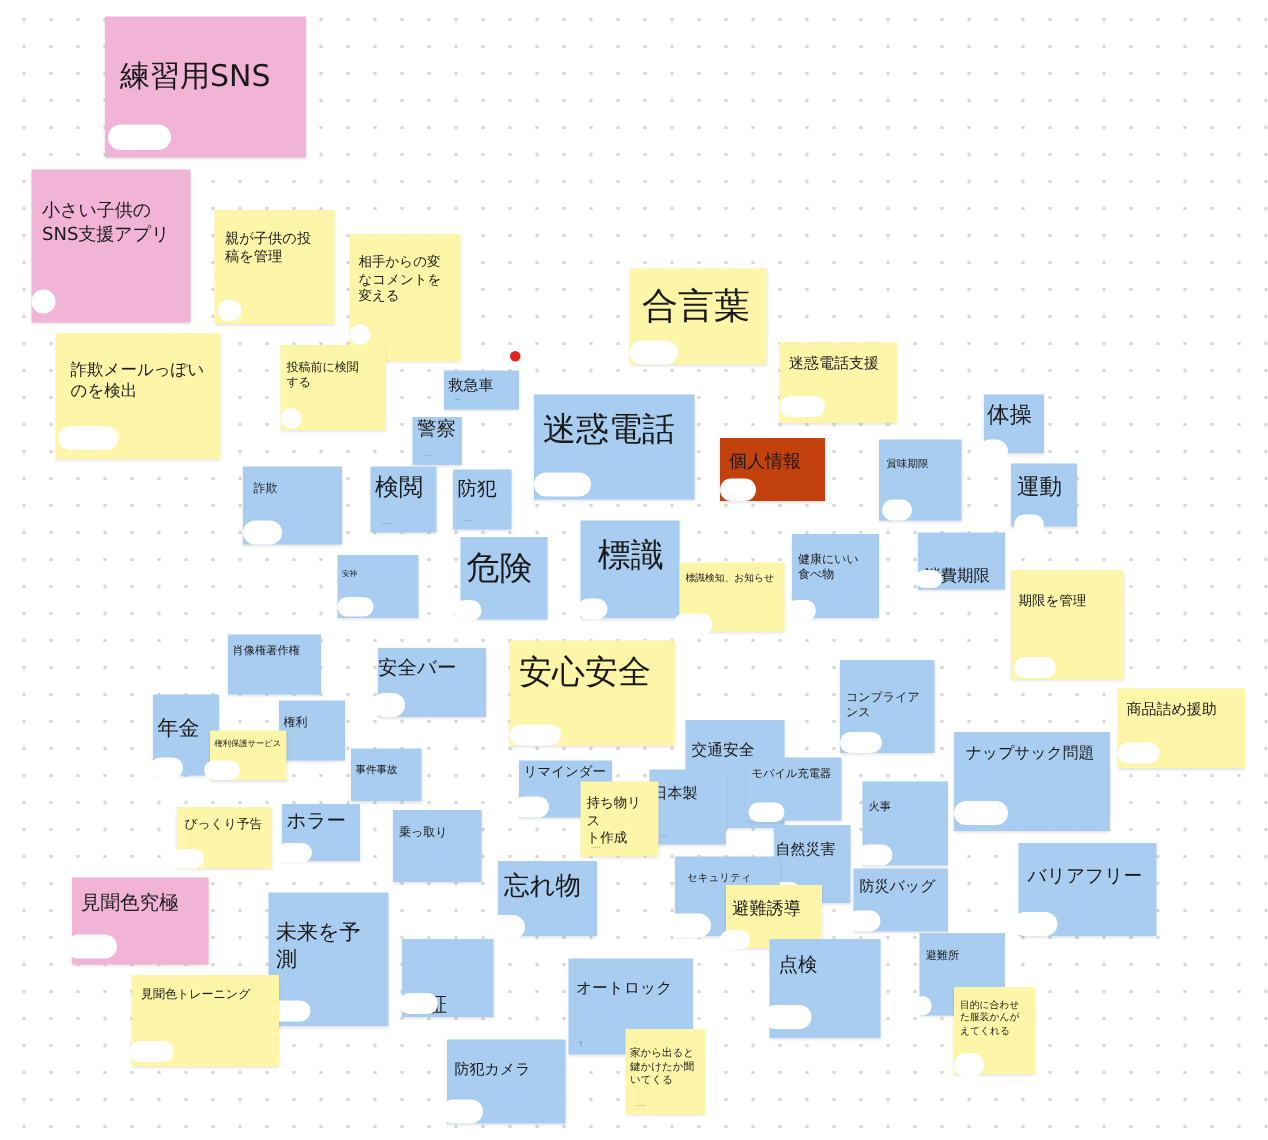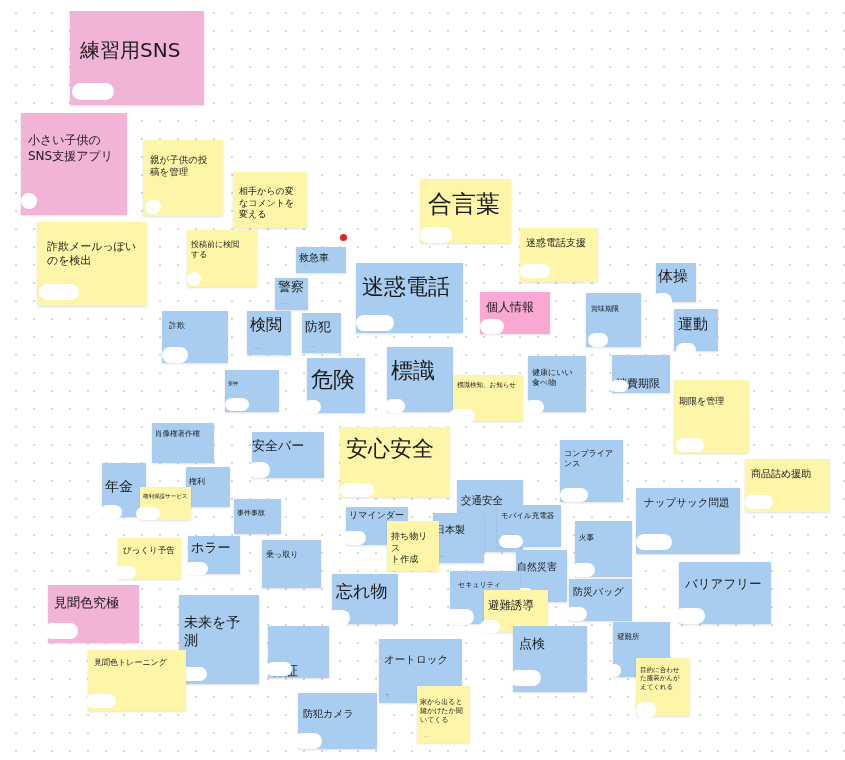--- a/index.html
+++ b/index.html
@@ -47,21 +47,21 @@
     <div class="note pink" style="left: 21px; top: 113px; width: 106px; height: 102px; padding-top: 20px; padding-left: 7px; padding-right: 3px; background: rgb(241, 180, 214);">
       <span class="txt" style="font-size: 12px; white-space: pre-line;">小さい子供の
 SNS支援アプリ</span>
       <span class="blob" style="left: 0px; top: 80px; width: 16px; height: 16px;"></span>
     </div>
     <div class="note yellow" style="left: 143px; top: 140px; width: 80px; height: 76px; padding-top: 14px; padding-left: 7px; padding-right: 3px; background: rgb(253, 245, 168);">
       <span class="txt" style="font-size: 9.5px; white-space: pre-line;">親が子供の投
 稿を管理</span>
       <span class="blob" style="left: 2px; top: 60px; width: 16px; height: 14px;"></span>
     </div>
-    <div class="note yellow" style="left: 233px; top: 172px; width: 74px; height: 56px; padding-top: 14px; padding-left: 6px; padding-right: 3px; background: rgb(253, 245, 168);">
+    <div class="note yellow" style="left: 233px; top: 156px; width: 74px; height: 85px; padding-top: 14px; padding-left: 6px; padding-right: 3px; background: rgb(253, 245, 168);">
       <span class="txt" style="font-size: 9px; white-space: pre-line;">相手からの変
 なコメントを
 変える</span>
       <span class="blob" style="left: 0px; top: 60px; width: 14px; height: 14px;"></span>
     </div>
     <div class="note yellow" style="left: 420px; top: 179px; width: 91px; height: 64px; padding-top: 10px; padding-left: 8px; padding-right: 3px; background: rgb(253, 245, 168);">
       <span class="txt" style="font-size: 24px; white-space: pre-line;">合言葉</span>
       <span class="blob" style="left: 0px; top: 48px; width: 32px; height: 16px;"></span>
     </div>
     <div class="note yellow" style="left: 520px; top: 228px; width: 78px; height: 54px; padding-top: 8px; padding-left: 6px; padding-right: 3px; background: rgb(253, 245, 168);">
@@ -87,21 +87,21 @@
       <span class="blob" style="left: 0px; top: 52px; width: 38px; height: 16px;"></span>
     </div>
     <div class="note blue" style="left: 656px; top: 263px; width: 40px; height: 39px; padding-top: 4px; padding-left: 2px; padding-right: 3px; background: rgb(168, 205, 240);">
       <span class="txt" style="font-size: 15px; white-space: pre-line;">体操</span>
       <span class="blob" style="left: -4px; top: 30px; width: 20px; height: 16px;"></span>
     </div>
     <div class="note blue" style="left: 275px; top: 278px; width: 33px; height: 32px; padding-top: 1px; padding-left: 3px; padding-right: 3px; background: rgb(168, 205, 240);">
       <span class="txt" style="font-size: 13px; white-space: pre-line;">警察</span>
       <span class="meta">....</span>
     </div>
-    <div class="note blue" style="left: 480px; top: 292px; width: 70px; height: 42px; padding-top: 8px; padding-left: 6px; padding-right: 3px; background: #f9a8d4;">
+    <div class="note blue" style="left: 480px; top: 292px; width: 70px; height: 42px; padding-top: 8px; padding-left: 6px; padding-right: 3px; background: #c2410c;">
       <span class="txt" style="font-size: 12px; white-space: pre-line;">個人情報</span>
       <span class="blob" style="left: 0px; top: 27px; width: 24px; height: 15px;"></span>
     </div>
     <div class="note blue" style="left: 586px; top: 293px; width: 55px; height: 54px; padding-top: 12px; padding-left: 5px; padding-right: 3px; background: rgb(168, 205, 240);">
       <span class="txt" style="font-size: 7px; white-space: pre-line;">賞味期限</span>
       <span class="blob" style="left: 2px; top: 40px; width: 20px; height: 14px;"></span>
     </div>
     <div class="note blue" style="left: 674px; top: 309px; width: 44px; height: 42px; padding-top: 6px; padding-left: 4px; padding-right: 3px; background: rgb(168, 205, 240);">
       <span class="txt" style="font-size: 15px; white-space: pre-line;">運動</span>
       <span class="blob" style="left: 2px; top: 34px; width: 20px; height: 14px;"></span>
@@ -111,21 +111,21 @@
       <span class="blob" style="left: 0px; top: 36px; width: 26px; height: 16px;"></span>
     </div>
     <div class="note blue" style="left: 247px; top: 311px; width: 44px; height: 44px; padding-top: 4px; padding-left: 3px; padding-right: 3px; background: rgb(168, 205, 240);">
       <span class="txt" style="font-size: 16px; white-space: pre-line;">検閲</span>
       <span class="meta">......</span>
     </div>
     <div class="note blue" style="left: 302px; top: 313px; width: 39px; height: 40px; padding-top: 6px; padding-left: 3px; padding-right: 3px; background: rgb(168, 205, 240);">
       <span class="txt" style="font-size: 13px; white-space: pre-line;">防犯</span>
       <span class="meta">.....</span>
     </div>
-    <div class="note blue" style="left: 387px; top: 347px; width: 66px; height: 65px; padding-top: 10px; padding-left: 4px; padding-right: 3px; background: rgb(168, 205, 240);">
+    <div class="note blue" style="left: 387px; top: 347px; width: 66px; height: 65px; padding-top: 10px; padding-left: 4px; padding-right: 3px; background: rgb(168, 205, 240); text-align: center;">
       <span class="txt" style="font-size: 22px; white-space: pre-line;">標識</span>
       <span class="blob" style="left: -2px; top: 52px; width: 20px; height: 14px;"></span>
     </div>
     <div class="note blue" style="left: 612px; top: 355px; width: 58px; height: 38px; padding-top: 6px; padding-left: 4px; padding-right: 3px; background: rgb(168, 205, 240);">
       <span class="txt" style="font-size: 11px; white-space: pre-line; margin-top: 16px;">消費期限</span>
       <span class="blob" style="left: -2px; top: 25px; width: 18px; height: 12px;"></span>
     </div>
     <div class="note blue" style="left: 307px; top: 358px; width: 58px; height: 55px; padding-top: 8px; padding-left: 4px; padding-right: 3px; background: rgb(168, 205, 240);">
       <span class="txt" style="font-size: 22px; white-space: pre-line;">危険</span>
       <span class="blob" style="left: -4px; top: 42px; width: 18px; height: 14px;"></span>
@@ -156,21 +156,21 @@
       <span class="blob" style="left: -4px; top: 30px; width: 22px; height: 16px;"></span>
     </div>
     <div class="note yellow" style="left: 340px; top: 427px; width: 110px; height: 70px; padding-top: 8px; padding-left: 6px; padding-right: 3px; background: rgb(253, 245, 168);">
       <span class="txt" style="font-size: 22px; white-space: pre-line;">安心安全</span>
       <span class="blob" style="left: 0px; top: 56px; width: 34px; height: 14px;"></span>
     </div>
     <div class="note blue" style="left: 457px; top: 432px; width: 66px; height: 72px; padding-top: 14px; padding-left: 4px; padding-right: 3px; background: rgb(168, 205, 240); margin-top: 48px;">
       <span class="txt" style="font-size: 10.5px; white-space: pre-line;">交通安全</span>
       <span class="blob" style="left: 0px; top: 55px; width: 26px; height: 14px;"></span>
     </div>
-    <div class="note blue" style="left: 560px; top: 440px; width: 63px; height: 62px; padding-top: 9px; padding-left: 4px; padding-right: 3px; background: rgb(168, 205, 240);">
+    <div class="note blue" style="left: 560px; top: 440px; width: 63px; height: 62px; padding-top: 20px; padding-left: 4px; padding-right: 3px; background: rgb(168, 205, 240);">
       <span class="txt" style="font-size: 8px; white-space: pre-line;">コンプライア
 ンス</span>
       <span class="blob" style="left: 0px; top: 48px; width: 28px; height: 14px;"></span>
     </div>
     <div class="note yellow" style="left: 745px; top: 459px; width: 85px; height: 53px; padding-top: 8px; padding-left: 6px; padding-right: 3px; background: rgb(253, 245, 168);">
       <span class="txt" style="font-size: 10px; white-space: pre-line;">商品詰め援助</span>
       <span class="blob" style="left: 0px; top: 36px; width: 28px; height: 14px;"></span>
     </div>
     <div class="note blue" style="left: 102px; top: 463px; width: 44px; height: 54px; padding-top: 14px; padding-left: 3px; padding-right: 3px; background: rgb(168, 205, 240);">
       <span class="txt" style="font-size: 14px; white-space: pre-line;">年金</span>

